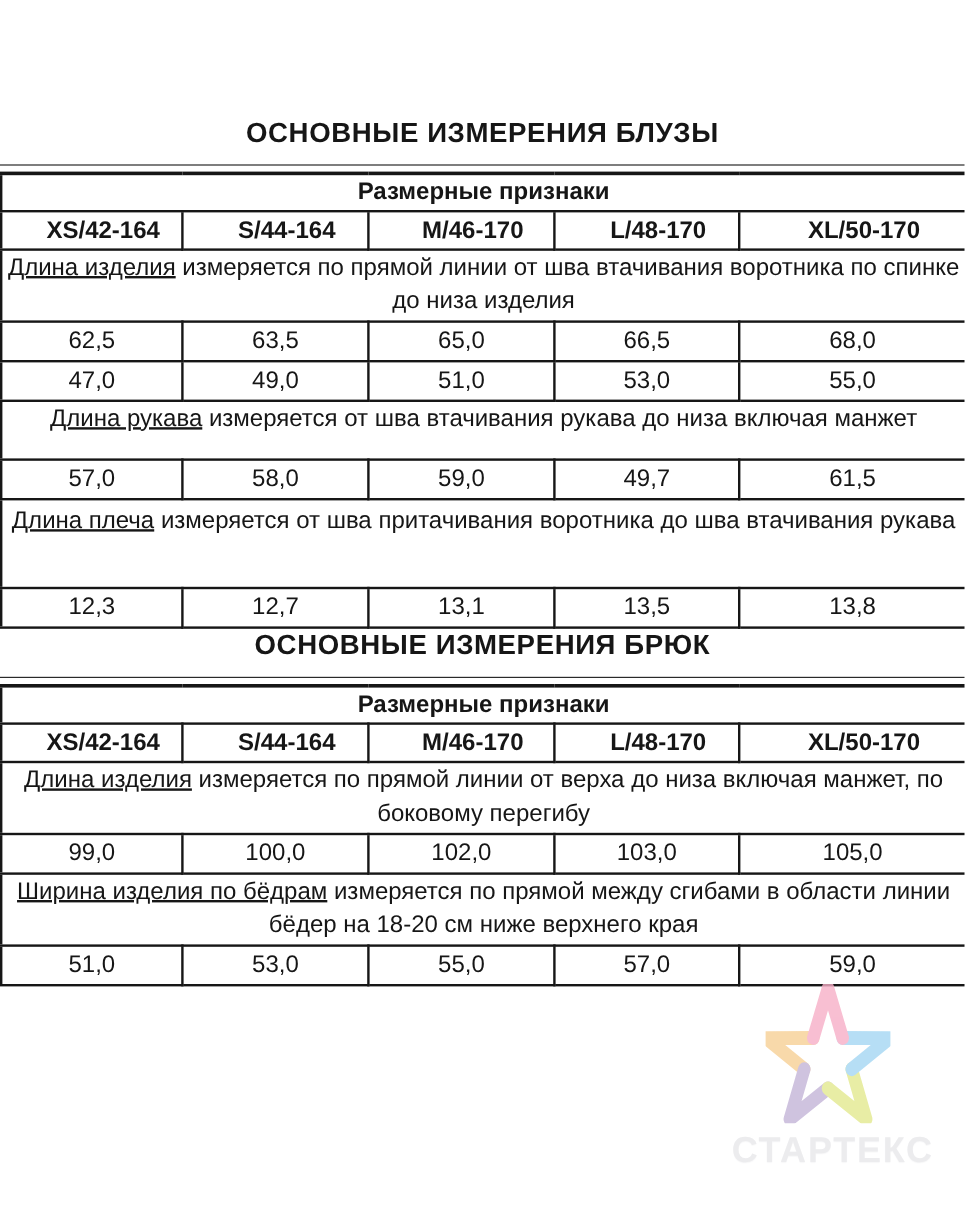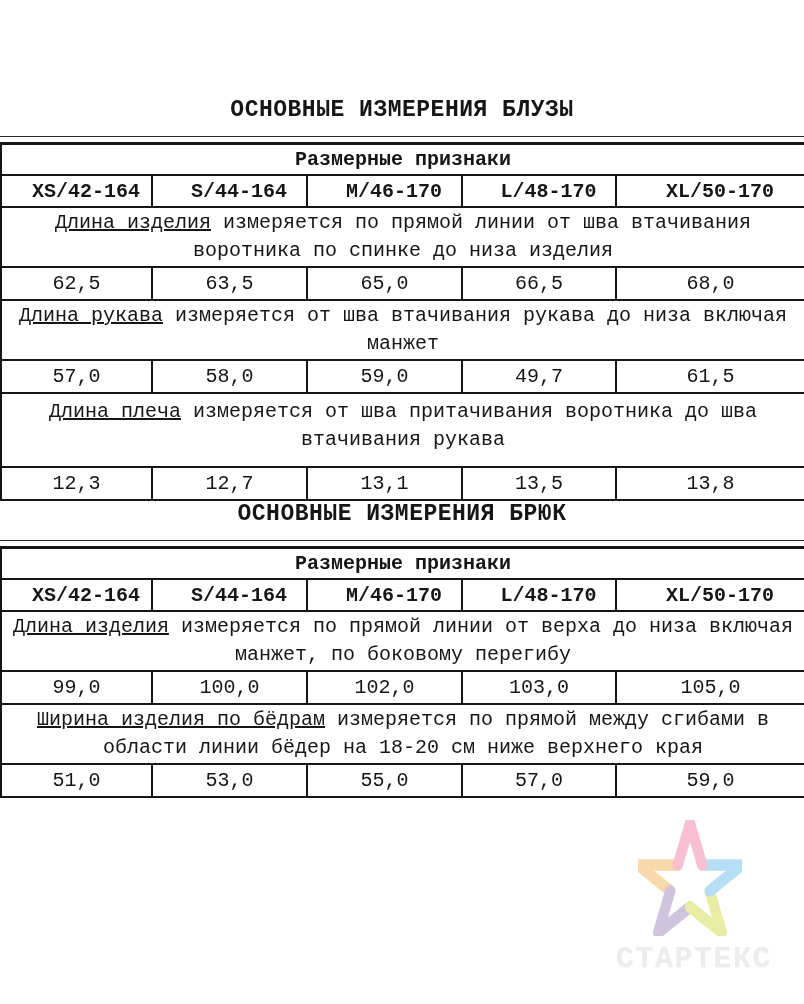--- a/index.html
+++ b/index.html
@@ -1,21 +1,21 @@
 <!DOCTYPE html>
 <html><head>
 <meta charset="utf-8">
 <style>
   html,body{margin:0;padding:0;background:#ffffff;}
   #page{
     position:relative;
     width:804px;height:1004px;
     background:#ffffff;
     overflow:hidden;
-    font-family:Liberation Mono, monospace;
+    font-family:Liberation Sans, sans-serif;
     color:#161616;
   }
   .doc-title{
     text-align:center;
     font-size:23px;
     font-weight:bold;
     letter-spacing:.5px;
     margin:0;
   }
   #title-blouse{padding-top:97px;}
@@ -103,20 +103,27 @@
       <td colspan="5"><span class="term">Длина изделия</span><span> измеряется по прямой линии от шва втачивания воротника по спинке до низа изделия</span></td>
     </tr>
     <tr class="r-vals">
       <td>62,5</td>
       <td>63,5</td>
       <td>65,0</td>
       <td>66,5</td>
       <td>68,0</td>
     </tr>
 
+    <tr class="r-vals">
+      <td>47,0</td>
+      <td>49,0</td>
+      <td>51,0</td>
+      <td>53,0</td>
+      <td>55,0</td>
+    </tr>
 
     <tr class="r-desc spaced">
       <td colspan="5"><span class="term">Длина рукава</span><span> измеряется от шва втачивания рукава до низа включая манжет</span></td>
     </tr>
     <tr class="r-vals">
       <td>57,0</td>
       <td>58,0</td>
       <td>59,0</td>
       <td>49,7</td>
       <td>61,5</td>

